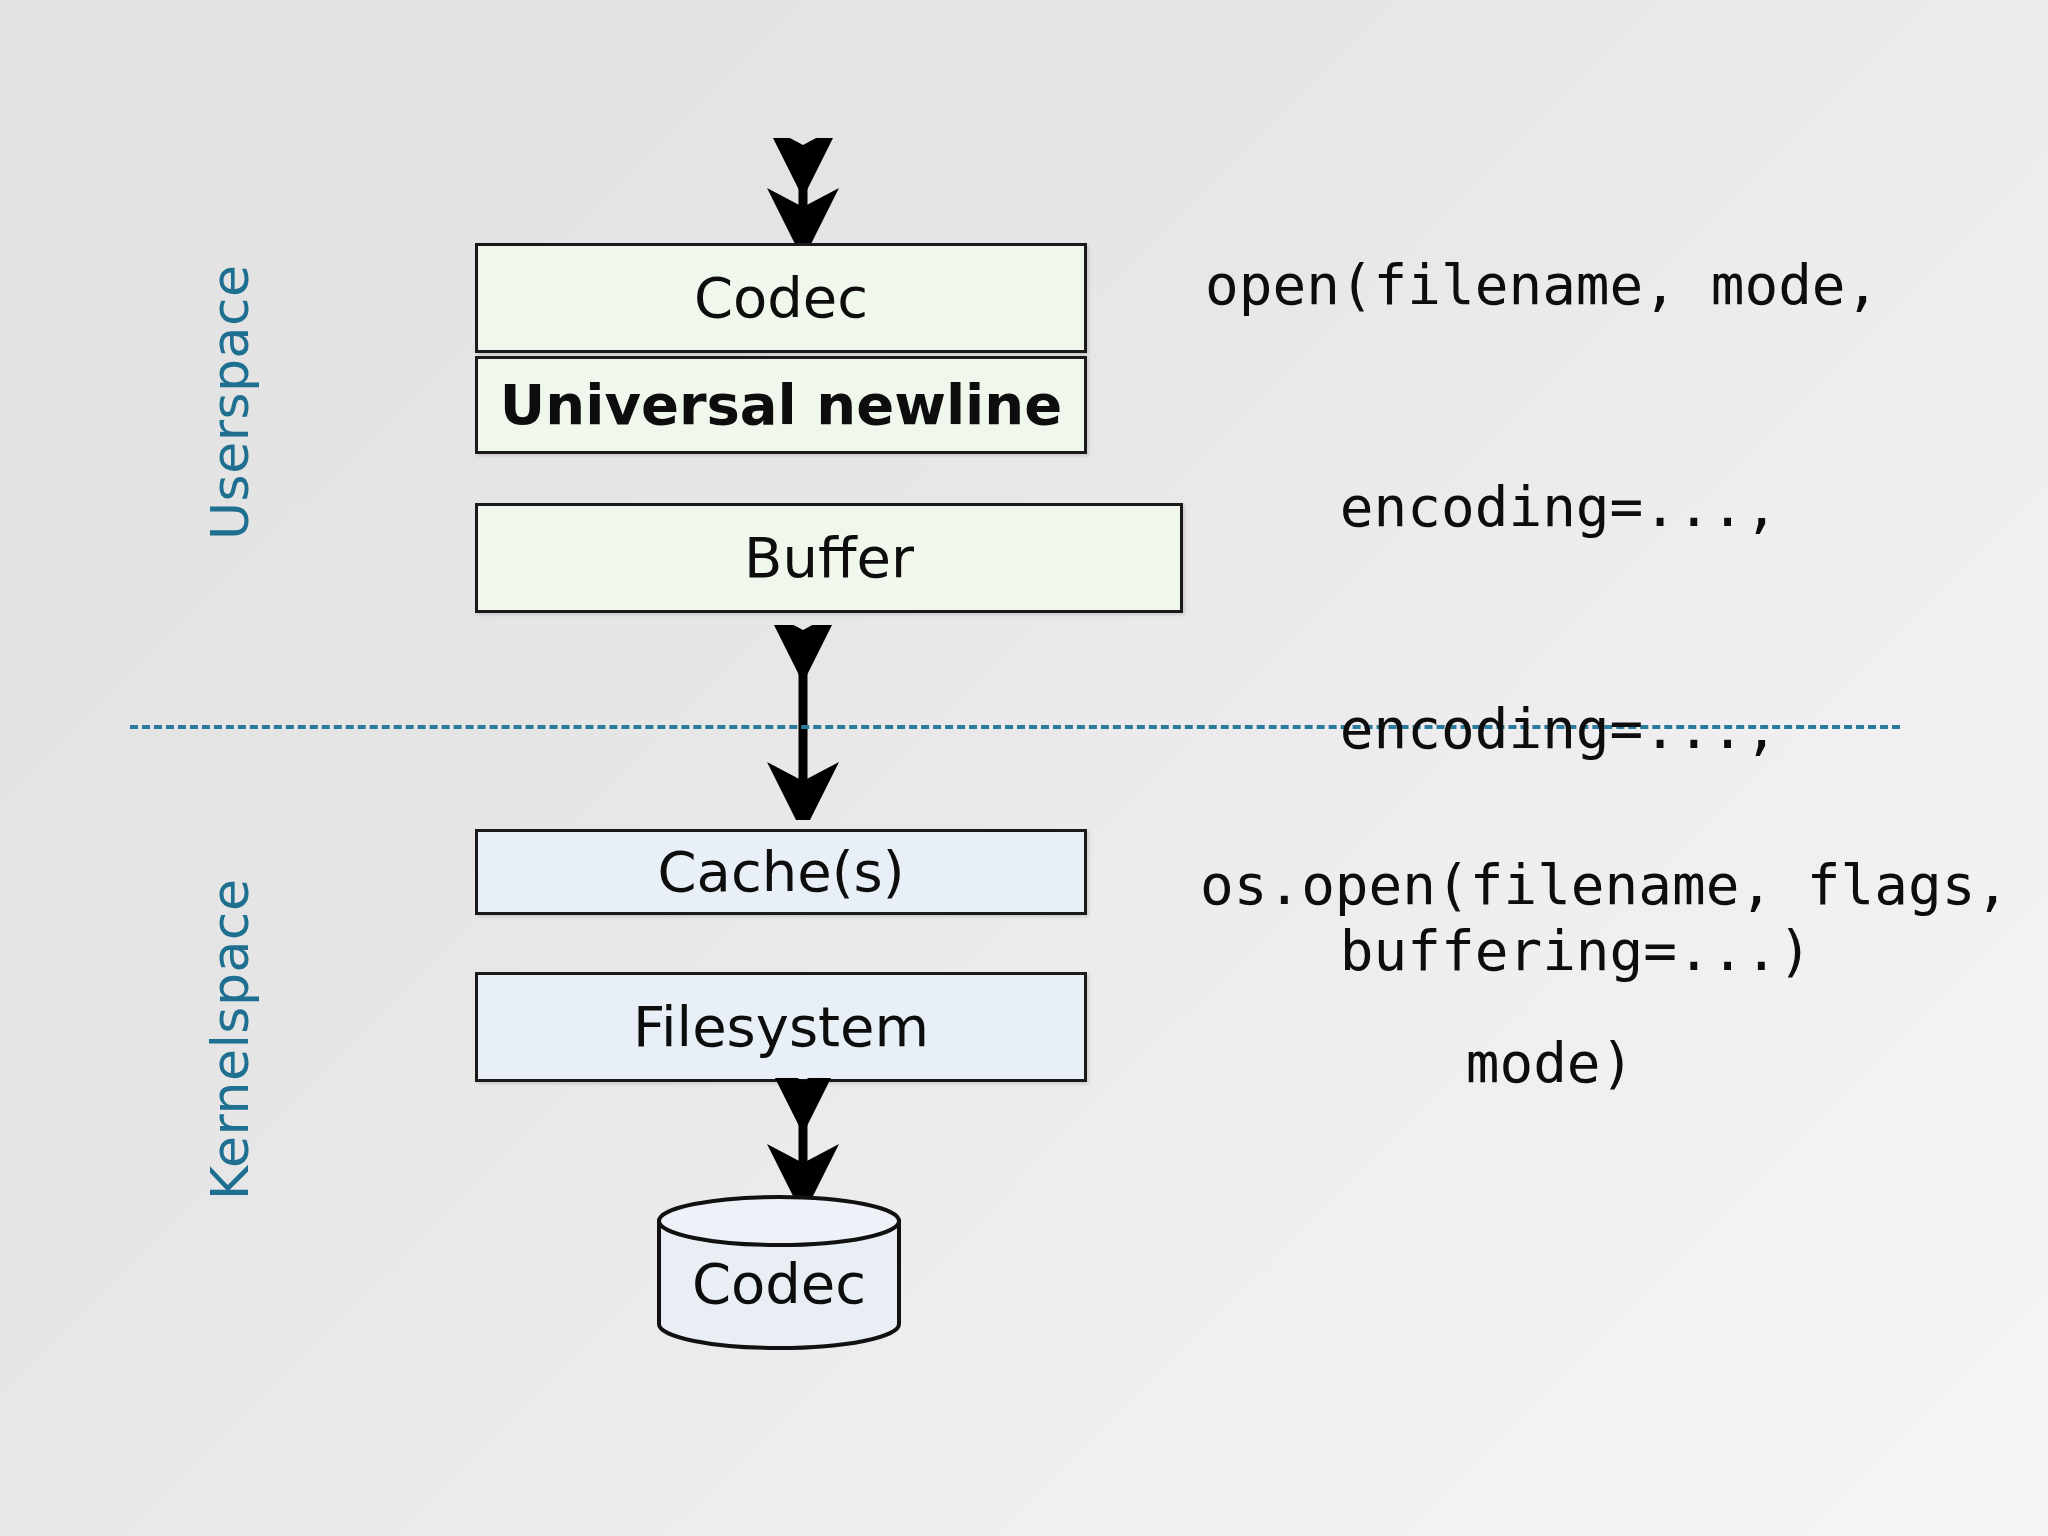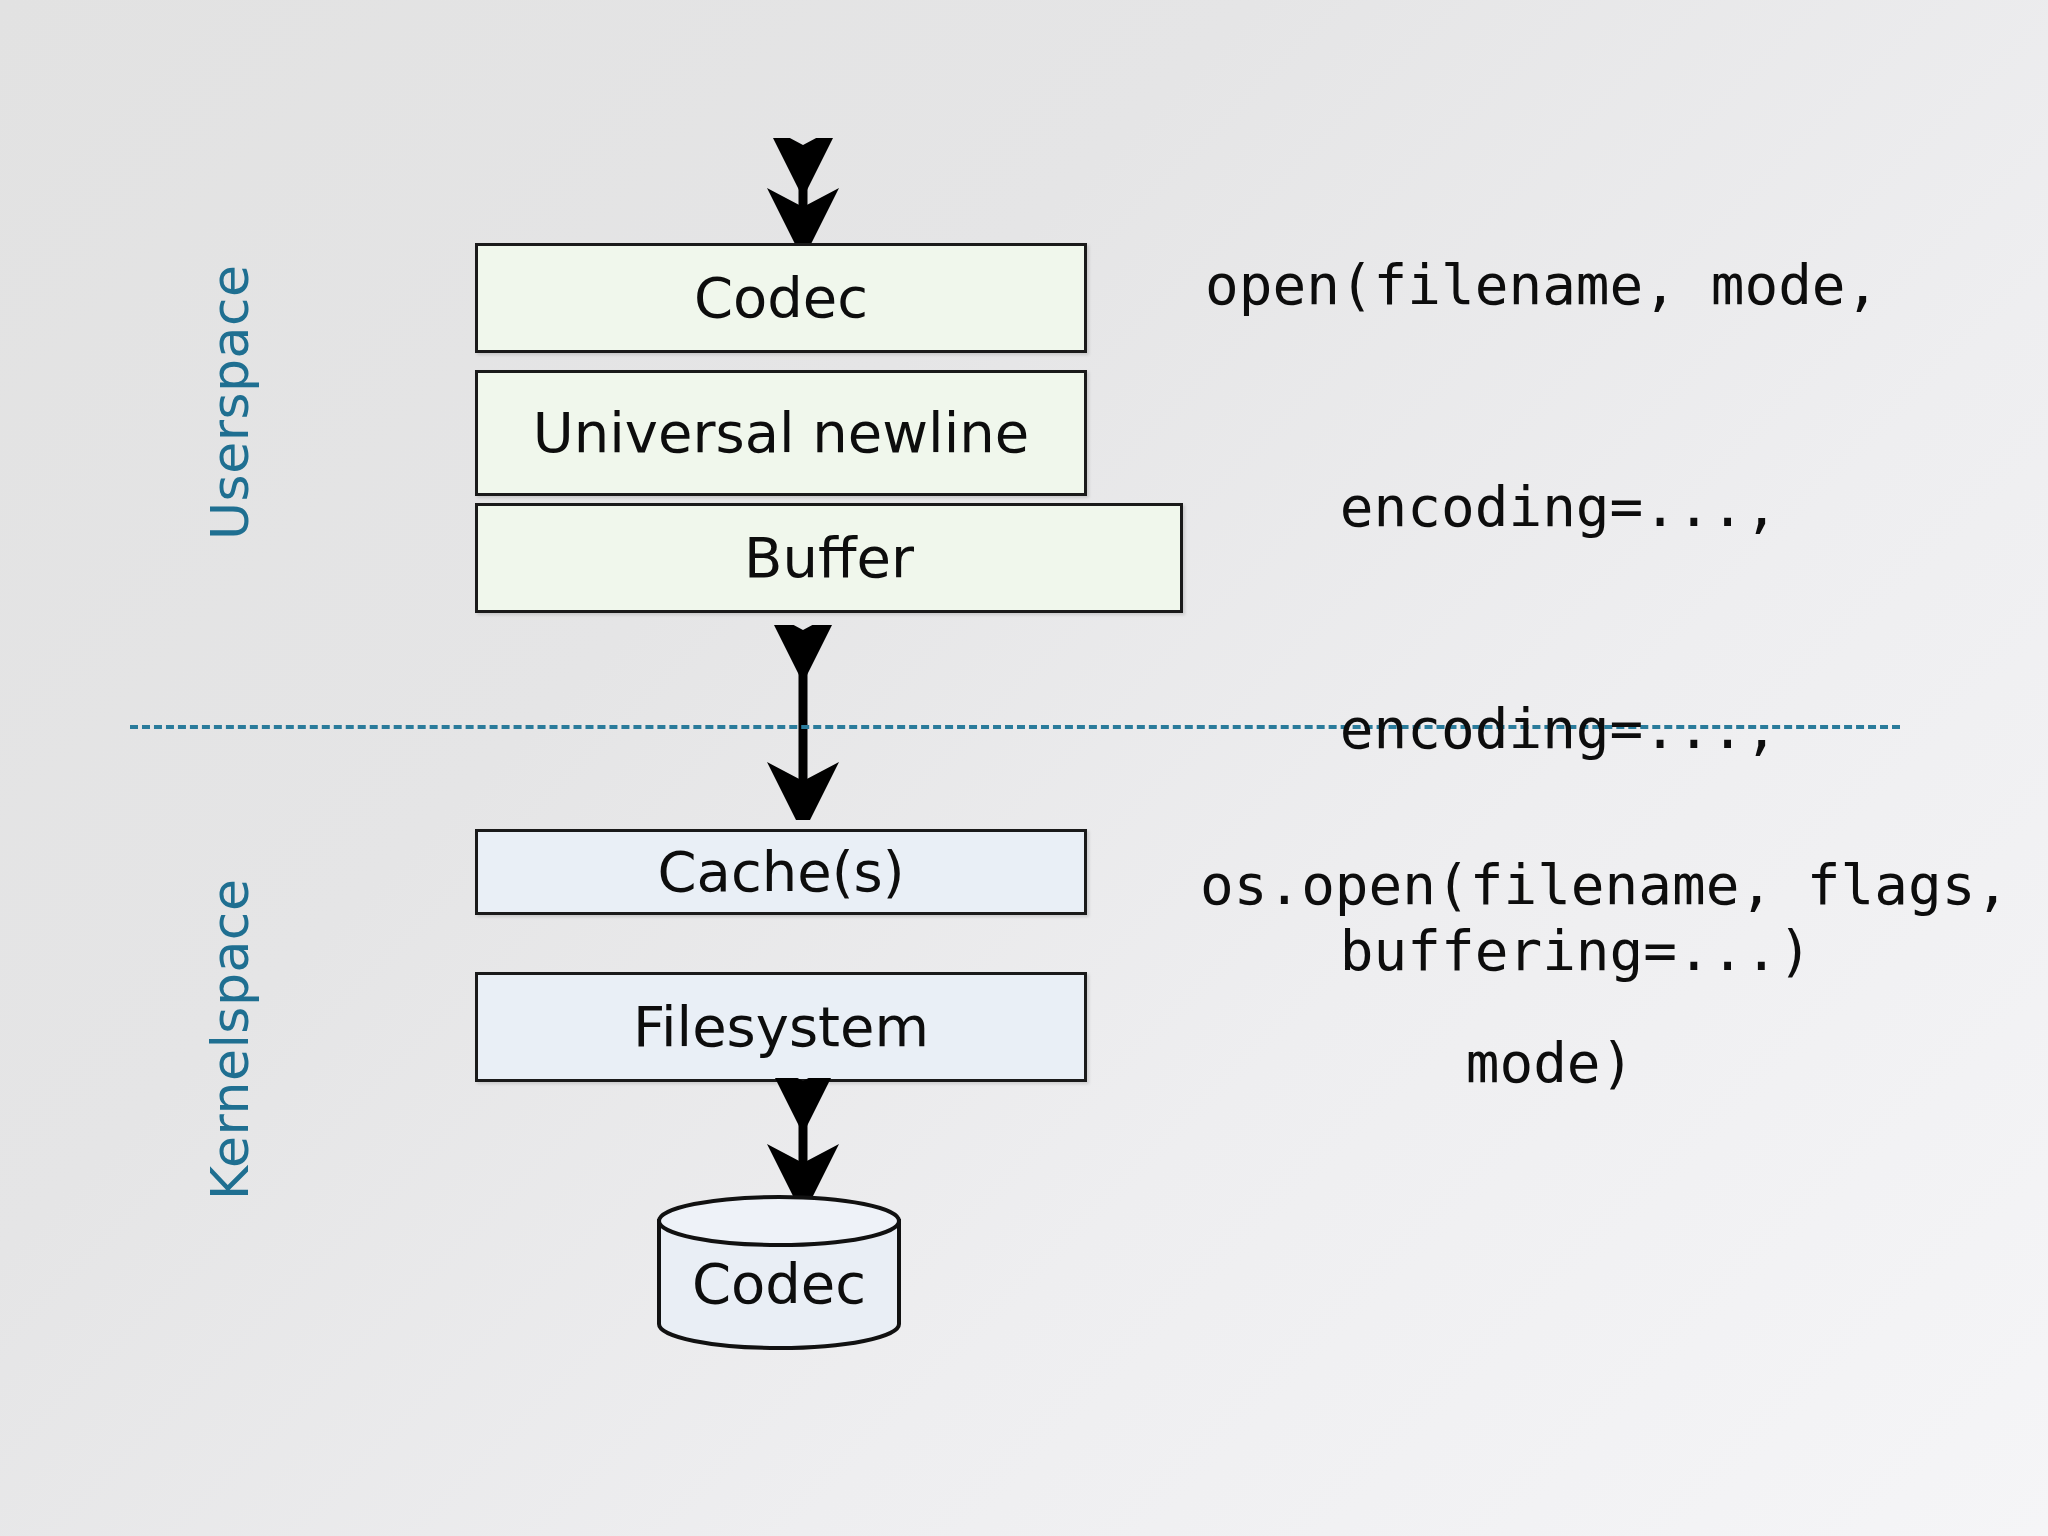--- a/index.html
+++ b/index.html
@@ -108,21 +108,21 @@
         <path d="M0.5,0.5 L8.5,4.5 L0.5,8.5 L2.6,4.5 Z" fill="#000000"></path>
       </marker>
     </defs>
     <line x1="55" y1="24" x2="55" y2="86" stroke="#000000" stroke-width="9" marker-start="url(#ah1)" marker-end="url(#ah2)"></line>
   </svg>
 
   <div class="stack-box box-green" style="left:475px; top:243px; width:612px; height:110px;">
     <span>Codec</span>
   </div>
 
-  <div class="stack-box box-green" style="left:475px; top:370px; width:612px; height:126px;">
+  <div class="stack-box box-green" style="left:475px; top:356px; width:612px; height:98px;font-weight:bold;">
     <span>Universal newline</span>
   </div>
 
   <div class="stack-box box-green" style="left:475px; top:503px; width:708px; height:110px;">
     <span>Buffer</span>
   </div>
 
   <svg class="arrow" style="left:748px; top:625px;" width="110" height="195" viewBox="0 0 110 195">
     <defs>
       <marker id="bh1" markerWidth="9" markerHeight="9" refX="4.5" refY="4.5" orient="auto" markerUnits="strokeWidth">

